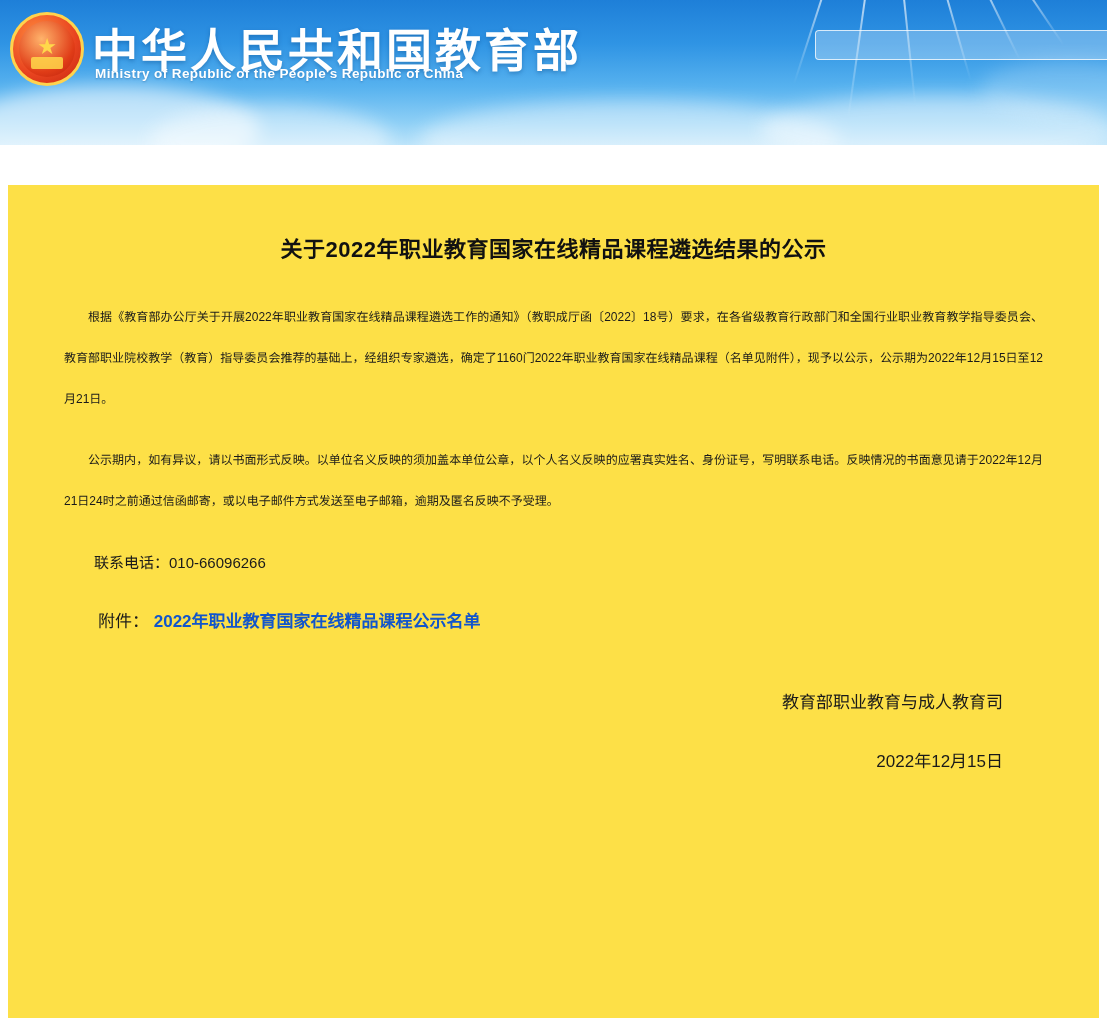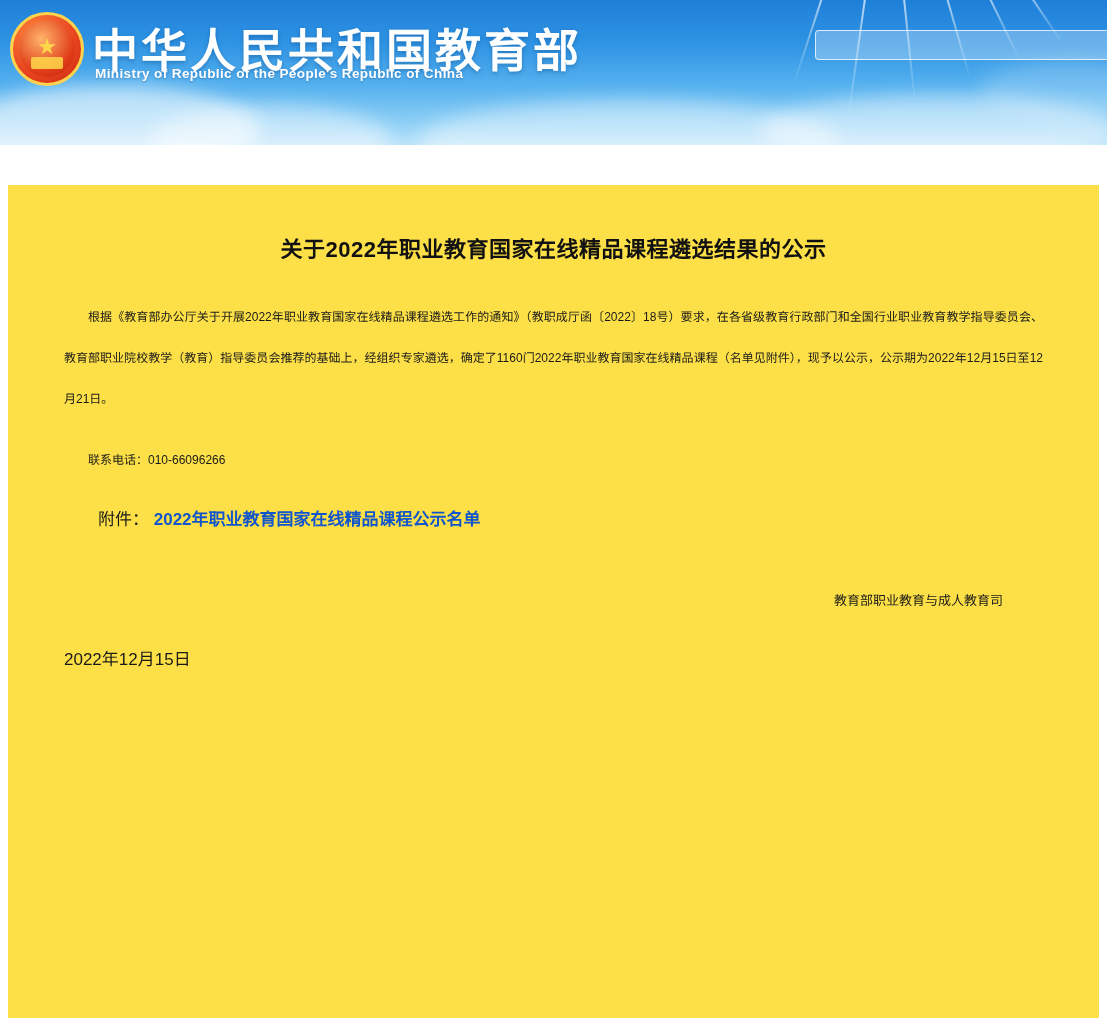--- a/index.html
+++ b/index.html
@@ -183,48 +183,49 @@
   }
   .para {
     font-size: 12px;
     line-height: 41px;
     color: #1a1a1a;
     text-indent: 2em;
     margin: 0 0 20px 0;
     text-align: justify;
   }
   .info-line {
-    font-size: 12px;
+    font-size: 15px;
     line-height: 41px;
     color: #1a1a1a;
     margin: 0 0 18px 0;
     padding-left: 2em;
   }
   .info-line.tight { margin-bottom: 16px; }
   .attach-line {
     font-size: 17px;
     line-height: 41px;
     margin: 6px 0 40px 0;
     padding-left: 2em;
     color: #1a1a1a;
   }
   .attach-link {
     color: #1155cc;
     text-decoration: none;
     font-weight: bold;
   }
   .signature {
     text-align: right;
-    font-size: 13px;
+    font-size: 17px;
     line-height: 41px;
     color: #1a1a1a;
     padding-right: 40px;
     margin: 0;
   }
   .sign-date {
+    text-align: right;
     font-size: 17px;
     line-height: 41px;
     color: #1a1a1a;
     padding-right: 40px;
     margin: 18px 0 0 0;
   }
 </style>
 </head>
 <body>
 
@@ -264,20 +265,21 @@
   </div>
 
 </div>
 
 <div class="content-wrap">
   <div class="doc">
 
     <h1 class="doc-title">关于2022年职业教育国家在线精品课程遴选结果的公示</h1>
 
     <p class="para">根据《教育部办公厅关于开展2022年职业教育国家在线精品课程遴选工作的通知》（教职成厅函〔2022〕18号）要求，在各省级教育行政部门和全国行业职业教育教学指导委员会、教育部职业院校教学（教育）指导委员会推荐的基础上，经组织专家遴选，确定了1160门2022年职业教育国家在线精品课程（名单见附件），现予以公示，公示期为2022年12月15日至12月21日。</p>
+    <p class="para">公示期内，如有异议，请以书面形式反映。以单位名义反映的须加盖本单位公章，以个人名义反映的应署真实姓名、身份证号，写明联系电话。反映情况的书面意见请于2022年12月21日24时之前通过信函邮寄，或以电子邮件方式发送至电子邮箱，逾期及匿名反映不予受理。</p>
 
     <p class="info-line">联系电话：010-66096266</p>
 
     <p class="attach-line">
       <span>附件：</span>
       <a class="attach-link" href="#">2022年职业教育国家在线精品课程公示名单</a>
     </p>
 
     <p class="signature">教育部职业教育与成人教育司</p>
     <p class="sign-date">2022年12月15日</p>

